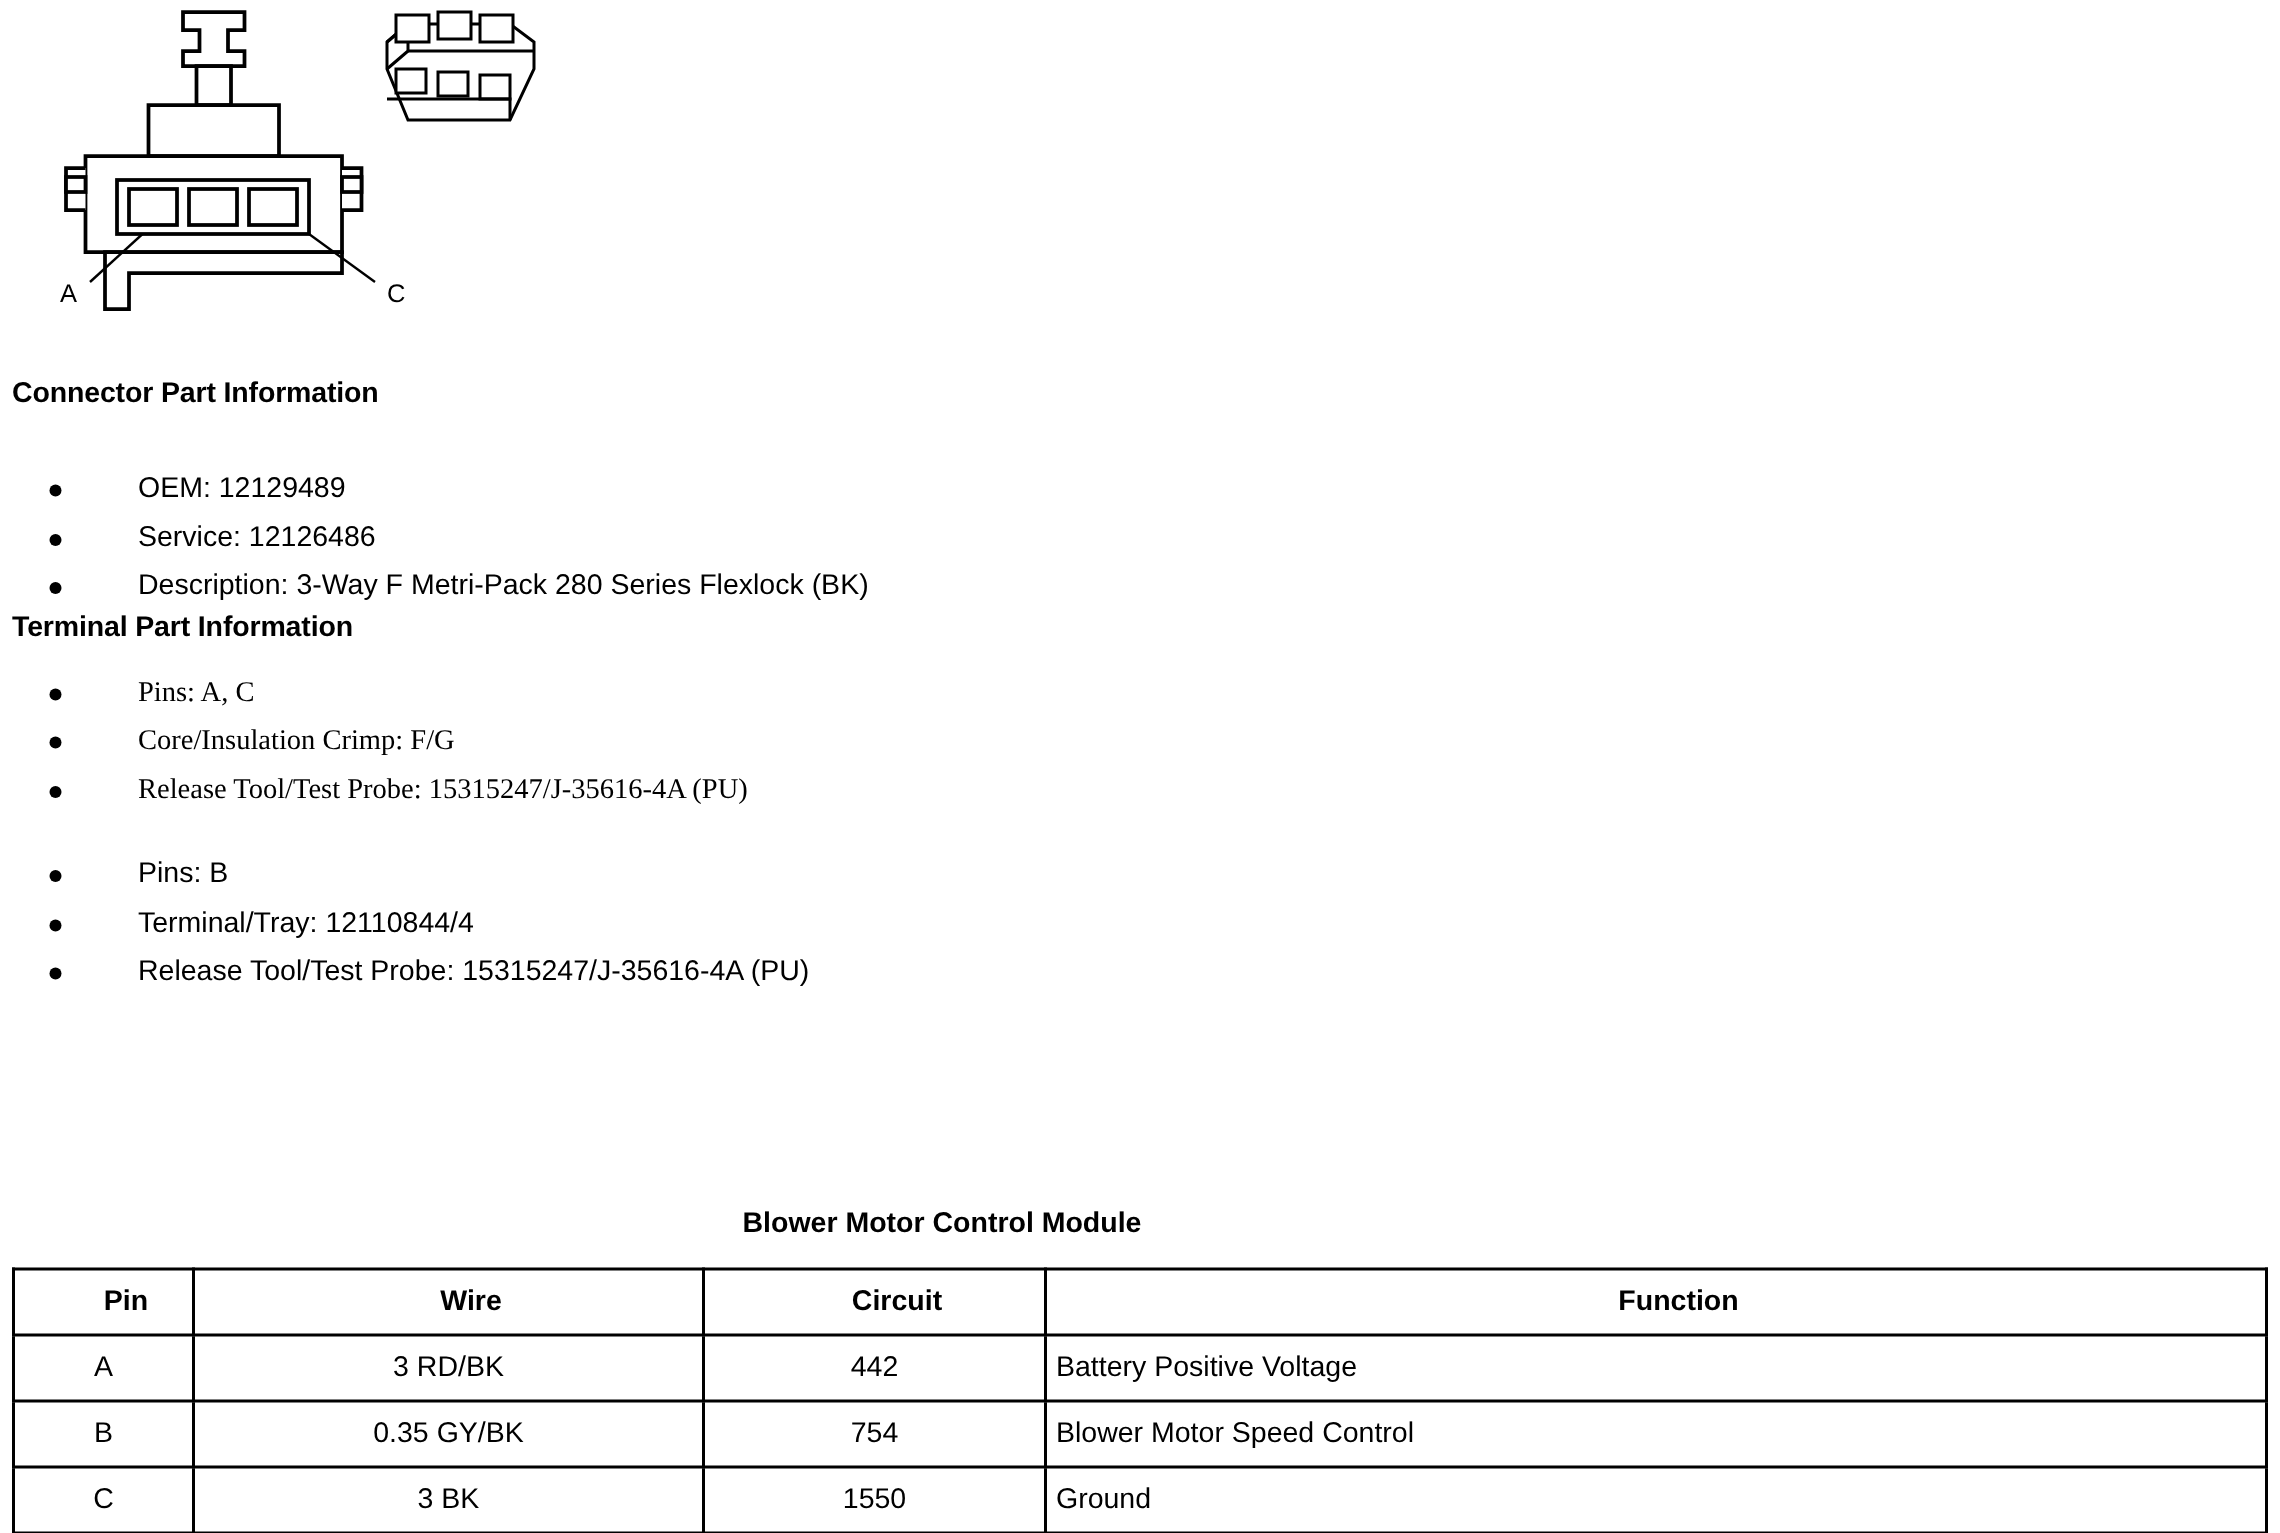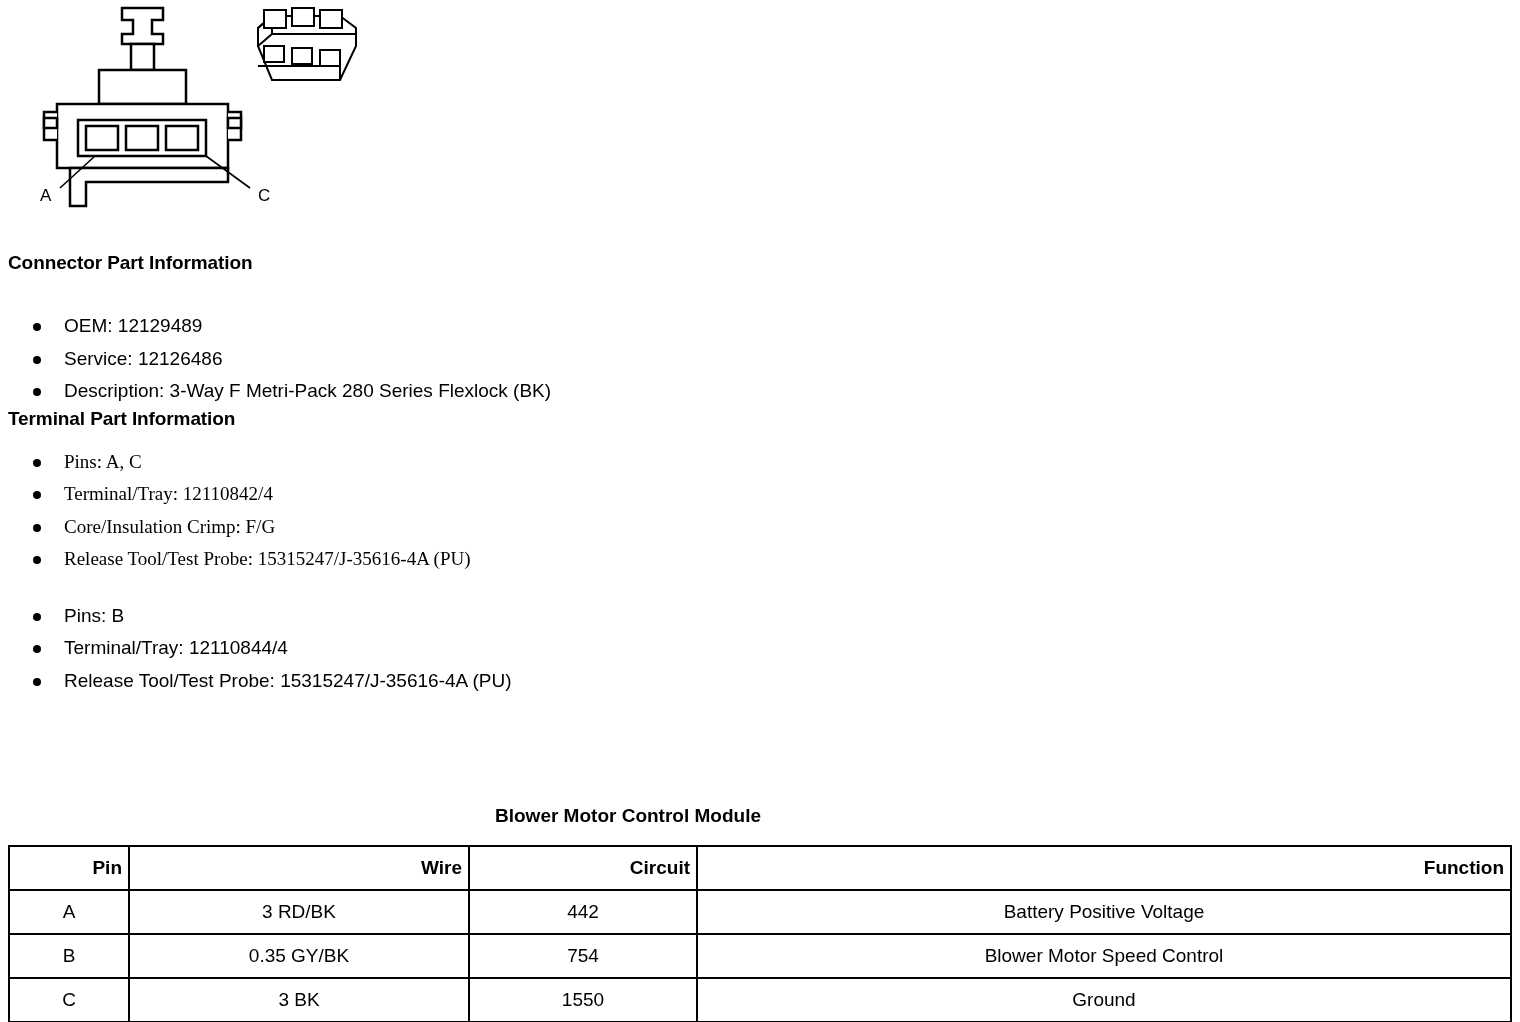--- a/index.html
+++ b/index.html
@@ -48,21 +48,21 @@
     margin: 0;
     padding: 0;
   }
   ul.bullets.first-list { margin-top: 36px; }
   ul.bullets.second-list { margin-top: 16px; font-family: Liberation Serif, serif; }
   ul.bullets.third-list { margin-top: 24px; }
 
   ul.bullets li {
     font-size: 19px;
     line-height: 32.5px;
-    padding-left: 64px;
+    padding-left: 92px;
     position: relative;
     white-space: nowrap;
   }
   ul.bullets li::before {
     content: "";
     position: absolute;
     left: 33px;
     top: 13px;
     width: 8px;
     height: 8px;
@@ -93,30 +93,30 @@
     table-layout: fixed;
   }
   table.pin-table th,
   table.pin-table td {
     border: 2px solid #000;
     height: 42px;
     padding: 0 6px;
   }
   table.pin-table th {
     font-weight: bold;
-    text-align: right;
+    text-align: center;
     padding-left: 36px;
   }
   .col-pin { width: 120px; }
   .col-wire { width: 340px; }
   .col-circuit { width: 228px; }
   .col-function { width: auto; }
 
   td.c-pin, td.c-wire, td.c-circuit { text-align: center; }
-  td.c-function { text-align: center; padding-left: 10px; }
+  td.c-function { text-align: left; padding-left: 10px; }
 </style>
 </head>
 <body>
 
 <div class="illustration">
   <svg width="520" height="235" viewBox="0 0 520 235" xmlns="http://www.w3.org/2000/svg">
     <g fill="none" stroke="#000" stroke-width="2.5" stroke-linejoin="miter">
 
       <path d="M122 8 L163 8 L163 20 L152 20 L152 34 L163 34 L163 44 L122 44 L122 34 L133 34 L133 20 L122 20 Z" fill="#fff"></path>
 
@@ -166,21 +166,20 @@
   <ul class="bullets first-list">
     <li>OEM: 12129489</li>
     <li>Service: 12126486</li>
     <li>Description: 3-Way F Metri-Pack 280 Series Flexlock (BK)</li>
   </ul>
 
   <h2 class="section-heading heading-gap-2">Terminal Part Information</h2>
 
   <ul class="bullets second-list">
     <li>Pins: A, C</li>
-    <li>Terminal/Tray: 12110842/4</li>
     <li>Core/Insulation Crimp: F/G</li>
     <li>Release Tool/Test Probe: 15315247/J-35616-4A (PU)</li>
   </ul>
 
   <ul class="bullets third-list">
     <li>Pins: B</li>
     <li>Terminal/Tray: 12110844/4</li>
     <li>Release Tool/Test Probe: 15315247/J-35616-4A (PU)</li>
   </ul>
 

